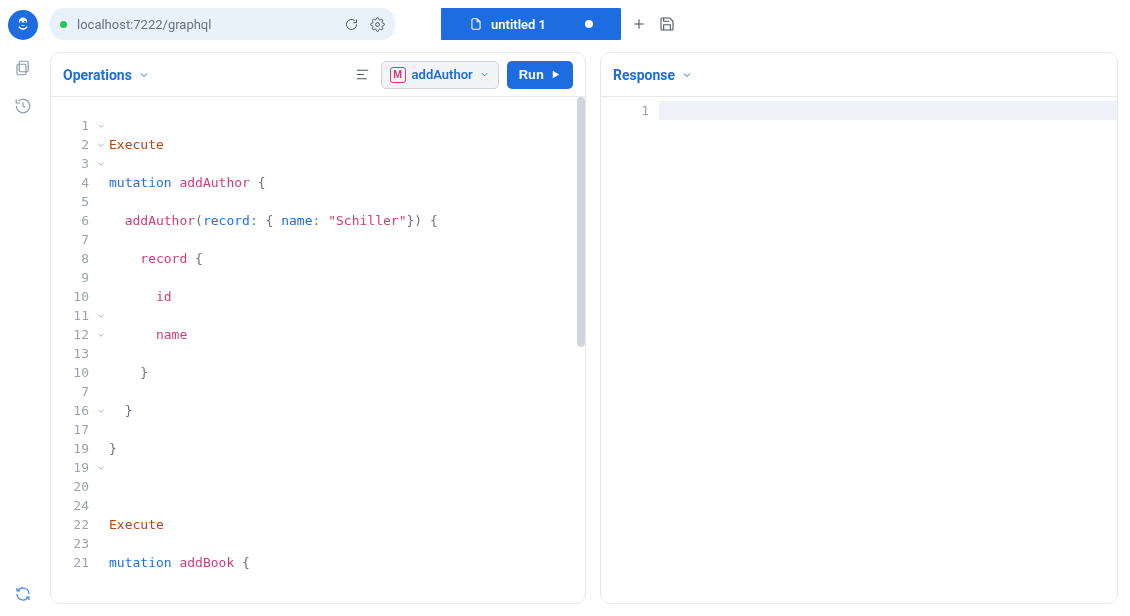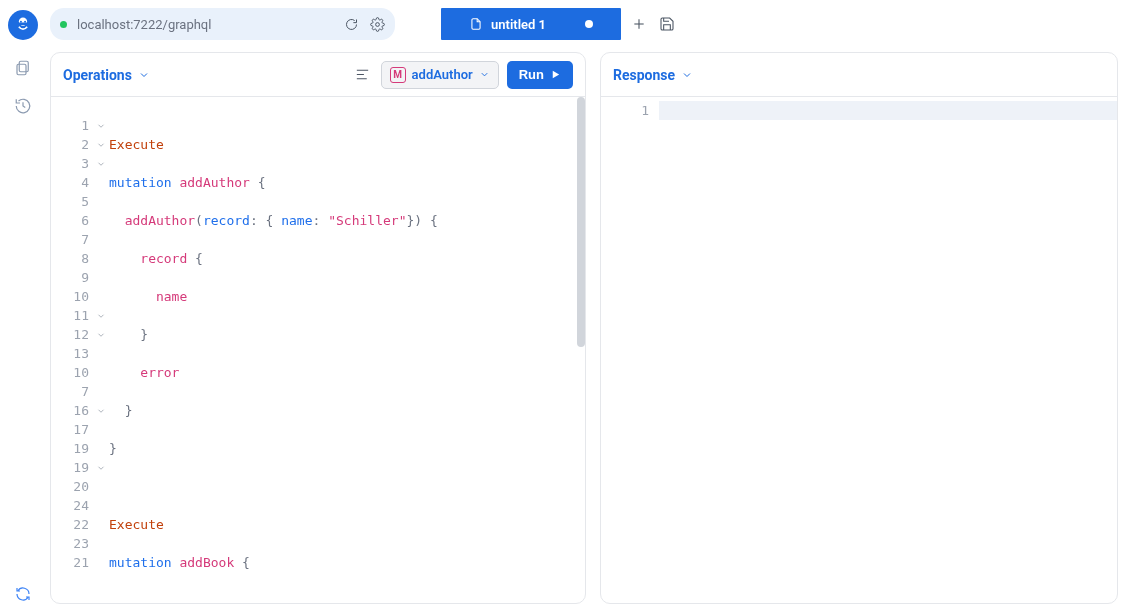--- a/index.html
+++ b/index.html
@@ -363,23 +363,23 @@
               <div class="fold"></div>
               <div class="fold"></div>
               <div class="fold"></div>
               <div class="fold"></div>
             </div>
           <div class="code-col" id="code">
             <div class="row"><span class="tk-lens">Execute</span></div>
 <div class="row"><span class="tk-key">mutation</span> <span class="tk-name">addAuthor</span> <span class="tk-punc">{</span></div>
 <div class="row">  <span class="tk-name">addAuthor</span><span class="tk-punc">(</span><span class="tk-arg">record</span><span class="tk-punc">: { </span><span class="tk-arg">name</span><span class="tk-punc">: </span><span class="tk-str">"Schiller"</span><span class="tk-punc">}) {</span></div>
 <div class="row">    <span class="tk-field">record</span> <span class="tk-punc">{</span></div>
+<div class="row">      <span class="tk-field">id</span></div>
 <div class="row">      <span class="tk-field">name</span></div>
 <div class="row">    <span class="tk-punc">}</span></div>
-<div class="row">    <span class="tk-field">error</span></div>
 <div class="row">  <span class="tk-punc">}</span></div>
 <div class="row"><span class="tk-punc">}</span></div>
 <div class="row"> </div>
 <div class="row"><span class="tk-lens">Execute</span></div>
 <div class="row"><span class="tk-key">mutation</span> <span class="tk-name">addBook</span> <span class="tk-punc">{</span></div>
 
 
 
 
 

